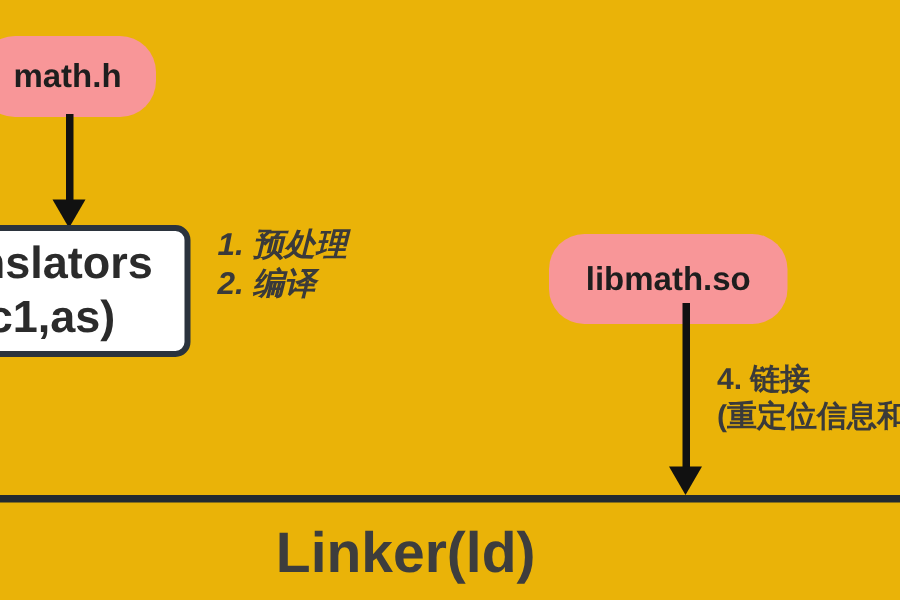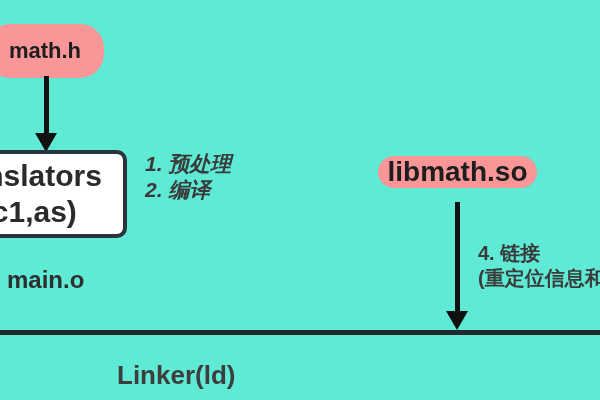--- a/index.html
+++ b/index.html
@@ -6,44 +6,44 @@
     margin: 0;
     padding: 0;
     background: #ffffff;
     font-family: "Liberation Sans", "DejaVu Sans", sans-serif;
   }
   .stage {
     position: relative;
     width: 600px;
     height: 400px;
     overflow: hidden;
-    background: #5eead4;
+    background: #eab308;
   }
   .abs { position: absolute; }
 
   
   .pill {
     background: #F89698;
     border-radius: 24px;
     display: flex;
     align-items: center;
     justify-content: center;
     font-weight: bold;
     color: #1e1e1e;
   }
   .node-math-h {
     left: -14px; top: 24px;
     width: 118px; height: 54px;
     font-size: 22px;
   }
   .node-libmath {
-    left: 378px; top: 156px;
-    width: 159px; height: 32px;
+    left: 366px; top: 156px;
+    width: 159px; height: 60px;
     border-radius: 23.5px;
-    font-size: 28px;
+    font-size: 22px;
   }
 
   
   .translators-box {
     left: -85px; top: 150px;
     width: 212px; height: 88px;
     background: #ffffff;
     border: 4px solid #2B333D;
     border-radius: 10px;
     box-sizing: border-box;
@@ -101,25 +101,25 @@
     white-space: nowrap;
   }
 
   .divider {
     left: 0; top: 330px;
     width: 600px; height: 5px;
     background: #232A30;
   }
 
   .linker-label {
-    left: 117px; top: 360px;
+    left: 117px; top: 348px;
     width: 240px;
-    text-align: left;
+    text-align: right;
     font-weight: bold;
-    font-size: 26px;
+    font-size: 38px;
     color: #3d3d3d;
     white-space: nowrap;
   }
 </style>
 </head>
 <body>
 
 <div class="stage">
 
   <div class="abs pill node-math-h">
@@ -132,21 +132,20 @@
   <div class="abs translators-box">
     <span>Translators</span>
     <span>(cc1,as)</span>
   </div>
 
   <div class="abs steps">
     <div>1. 预处理</div>
     <div>2. 编译</div>
   </div>
 
-  <div class="abs main-o-label">main.o</div>
 
   <div class="abs pill node-libmath">
     <span>libmath.so</span>
   </div>
 
   <div class="abs arrow-line arrow2-line"></div>
   <div class="abs arrow-head arrow2-head"></div>
 
   <div class="abs link-step">
     <div>4. 链接</div>

